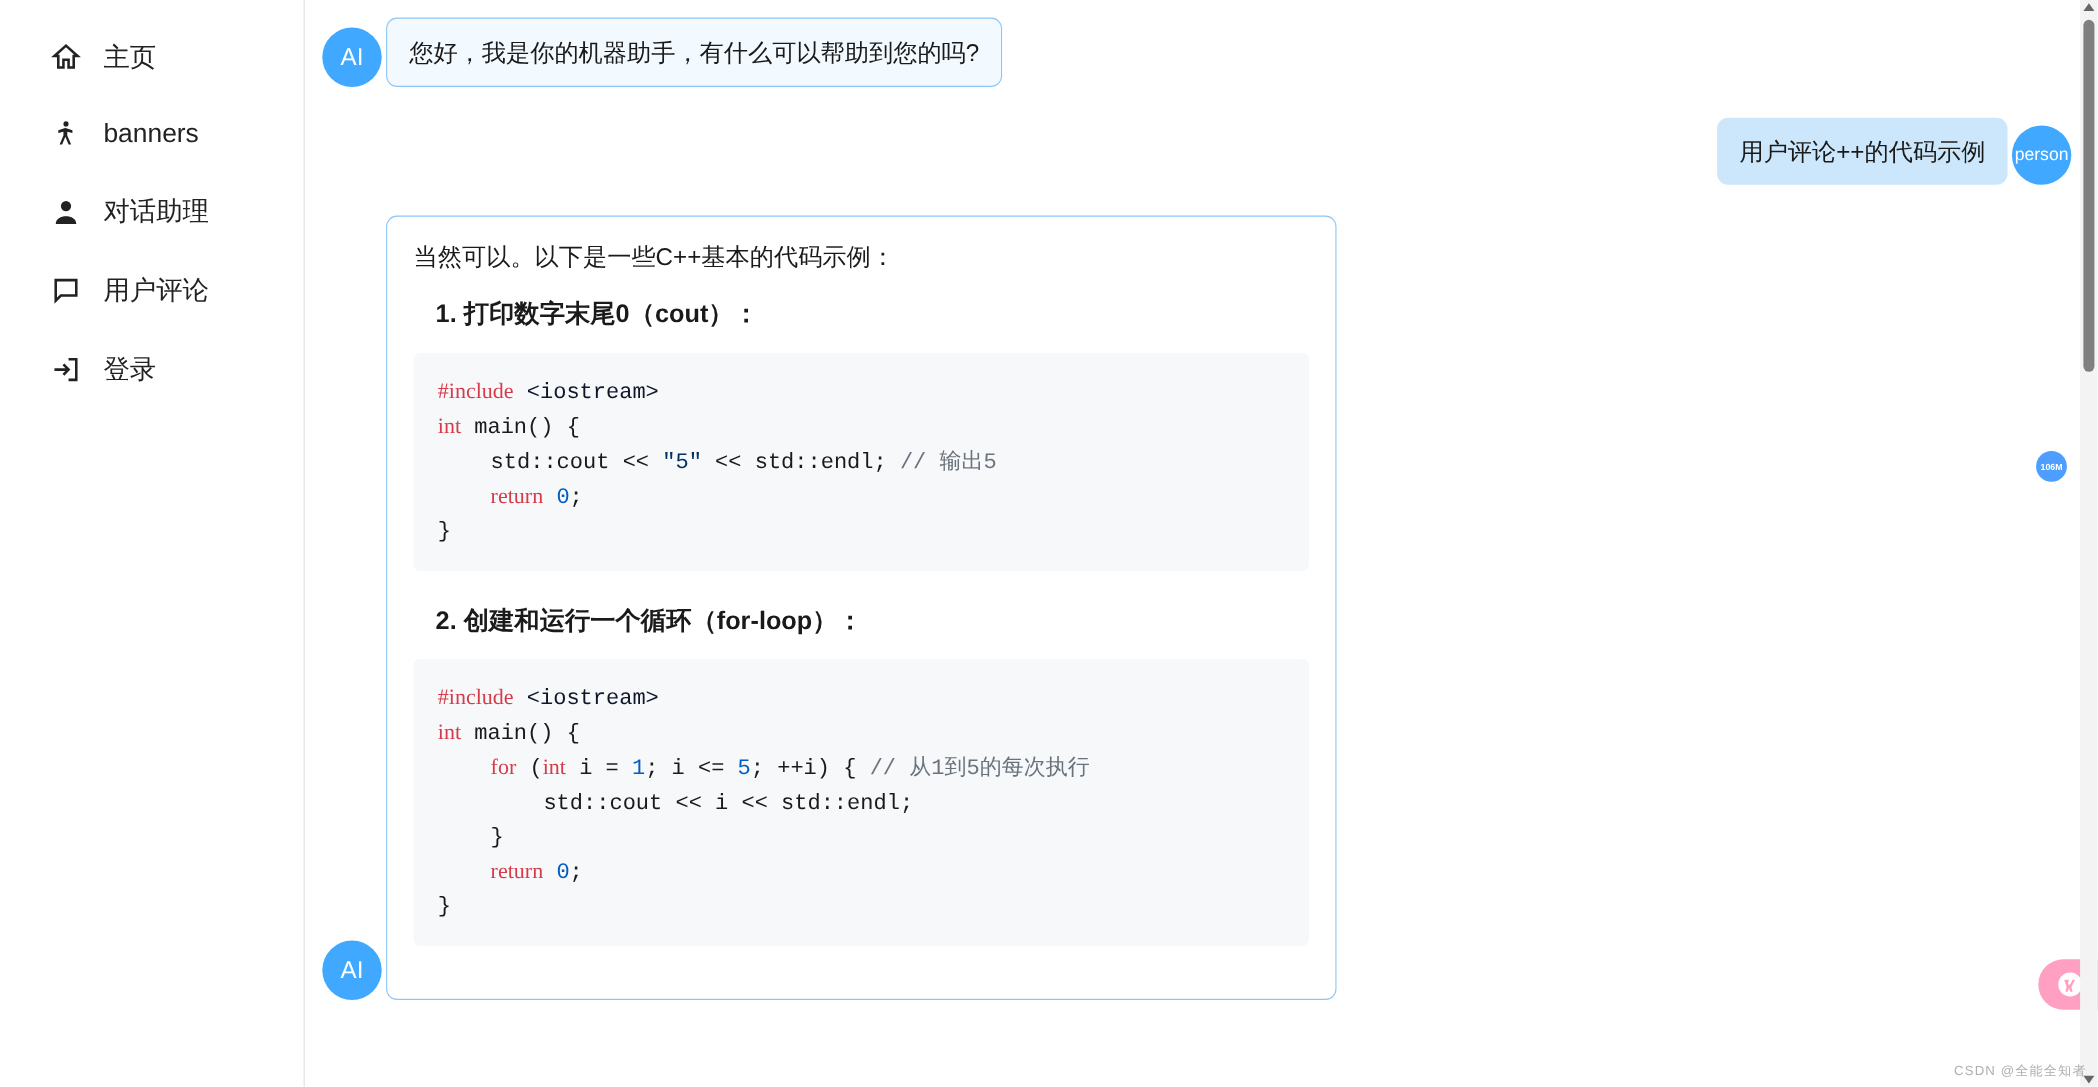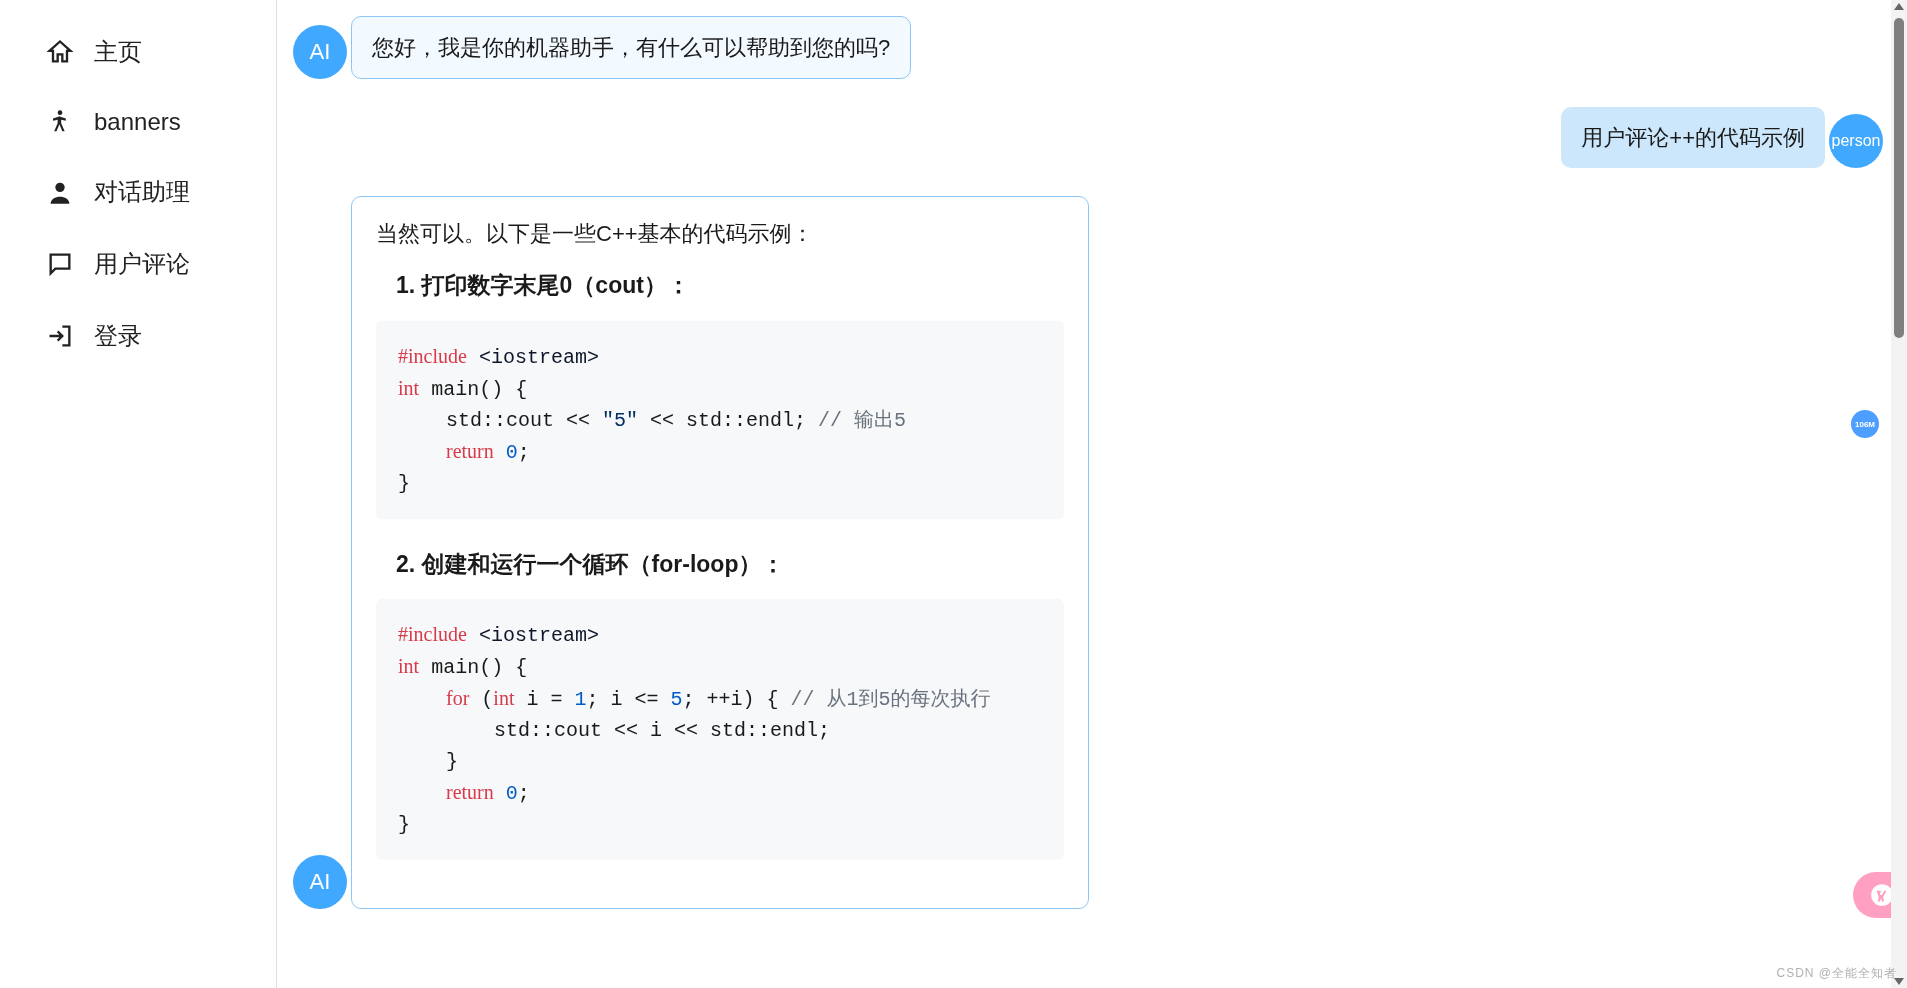--- a/index.html
+++ b/index.html
@@ -15,21 +15,21 @@
     .chat-scroll::-webkit-scrollbar-track { background: #f0f0f0; }
     .chat-scroll::-webkit-scrollbar-thumb { background: #888; border-radius: 8px; border: 3px solid #f0f0f0; }
     .msg-row { display: flex; gap: 4px; margin-bottom: 28px; align-items: flex-end; }
     .msg-row.user { justify-content: flex-end; }
     .avatar { width: 54px; height: 54px; border-radius: 50%; display: flex; align-items: center; justify-content: center; color: #fff; font-size: 22px; font-weight: 500; flex-shrink: 0; }
     .avatar.ai { background: #40a9ff; }
     .avatar.person { background: #40a9ff; font-size: 16px; }
     .bubble { border-radius: 10px; padding: 14px 20px; font-size: 22px; line-height: 1.5; }
     .bubble.ai-simple { border: 1.5px solid #8dc6f5; background: #f3faff; max-width: 900px; }
     .bubble.user-bubble { background: #cce7fb; max-width: 600px; }
-    .bubble.ai-rich { border: 1.5px solid #8dc6f5; background: #fff; width: 738px; padding: 20px 24px; }
+    .bubble.ai-rich { border: 1.5px solid #8dc6f5; background: #fff; width: 864px; padding: 20px 24px; }
     .bubble.ai-rich > p { margin-bottom: 18px; }
     .section-title { font-size: 23px; font-weight: 600; margin: 18px 0 18px 20px; }
     .code-block { background: #f6f8fa; border-radius: 6px; padding: 20px 22px; margin: 10px 0 28px 0; font-family: "SFMono-Regular", Consolas, "Liberation Mono", Menlo, monospace; font-size: 20px; line-height: 1.55; overflow-x: auto; }
     .code-block .kw { color: #d73a49; font-family: Liberation Serif, serif; }
     .code-block .str { color: #032f62; }
     .code-block .num { color: #005cc5; }
     .code-block .lib { color: #0f172a; }
     .code-block .cmt { color: #6a737d; }
     .side-scroll { position: absolute; right: 0; top: 0; width: 16px; height: 100%; background: #f3f3f3; display:flex; flex-direction:column; align-items:center;}
     .side-scroll .arrow{width:0;height:0;border-left:5px solid transparent;border-right:5px solid transparent;}

